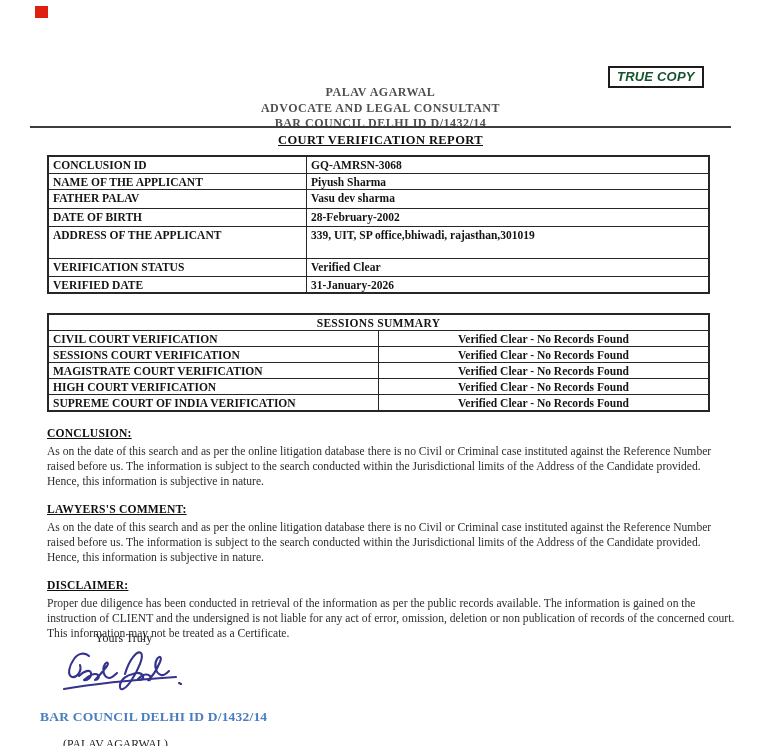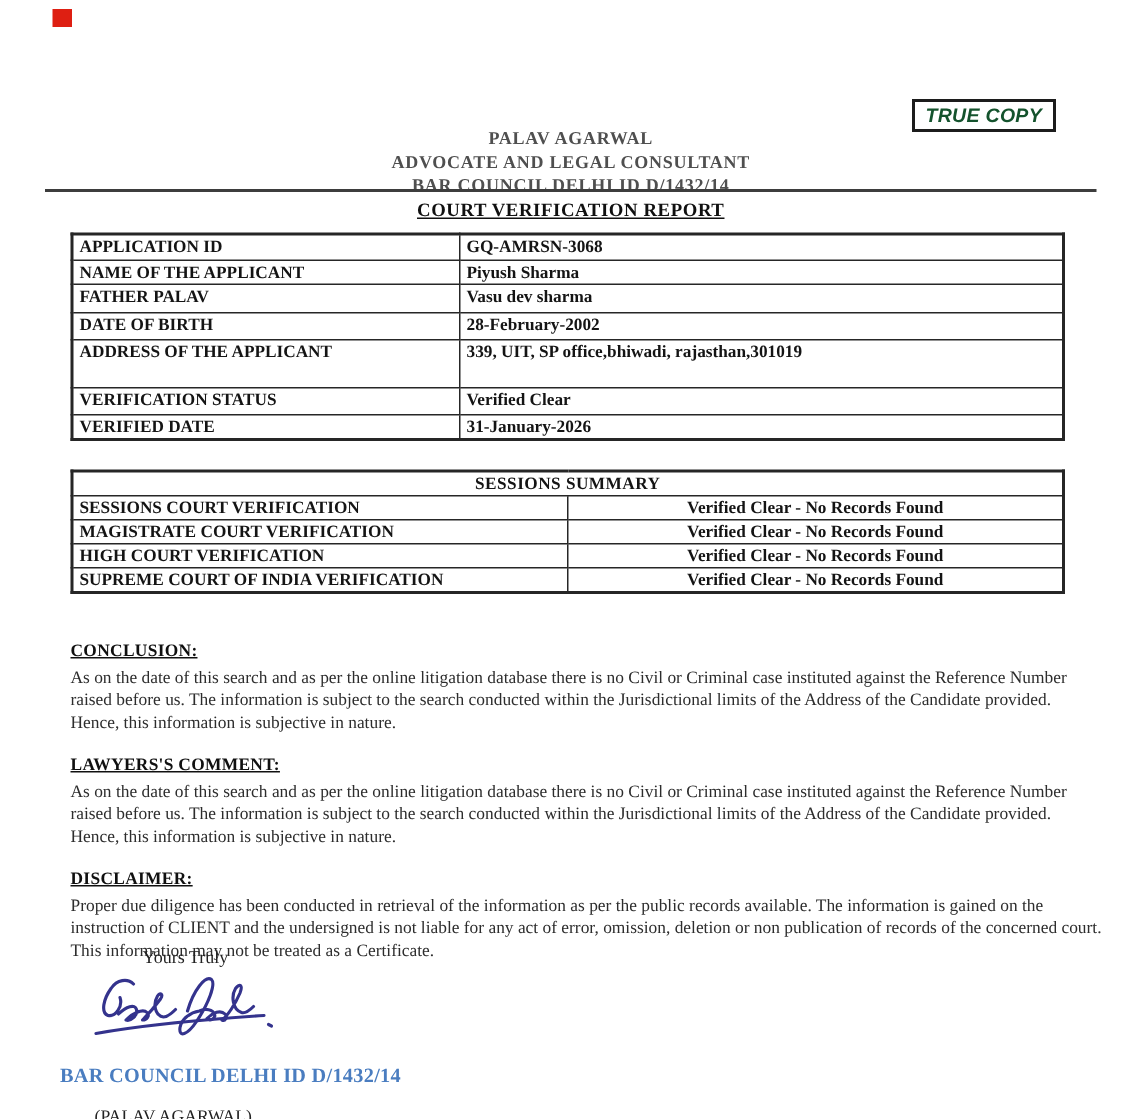--- a/index.html
+++ b/index.html
@@ -62,21 +62,21 @@
 
   <div class="rule"></div>
 
   <div class="title">
     <span>COURT VERIFICATION REPORT</span>
   </div>
 
   <table class="tbl-details">
     <tbody>
         <tr class="h19">
-      <td class="c1">APPLICATION ID</td>
+      <td class="c1">CONCLUSION ID</td>
       <td>GQ-AMRSN-3068</td>
     </tr>
     <tr class="h18">
       <td class="c1">NAME OF THE APPLICANT</td>
       <td>Piyush Sharma</td>
     </tr>
     <tr class="h21">
       <td class="c1">FATHER PALAV</td>
       <td>Vasu dev sharma</td>
     </tr>
@@ -96,20 +96,24 @@
       <td class="c1">VERIFIED DATE</td>
       <td>31-January-2026</td>
     </tr>
   </tbody>
     </table>
 
   <table class="tbl-summary">
     <tbody>
         <tr class="h15 summary-head">
       <td colspan="2">SESSIONS SUMMARY</td>
+    </tr>
+    <tr class="h18">
+      <td class="c1">CIVIL COURT VERIFICATION</td>
+      <td class="val-center">Verified Clear - No Records Found</td>
     </tr>
     <tr class="h18">
       <td class="c1">SESSIONS COURT VERIFICATION</td>
       <td class="val-center">Verified Clear - No Records Found</td>
     </tr>
     <tr class="h18">
       <td class="c1">MAGISTRATE COURT VERIFICATION</td>
       <td class="val-center">Verified Clear - No Records Found</td>
     </tr>
     <tr class="h18">

